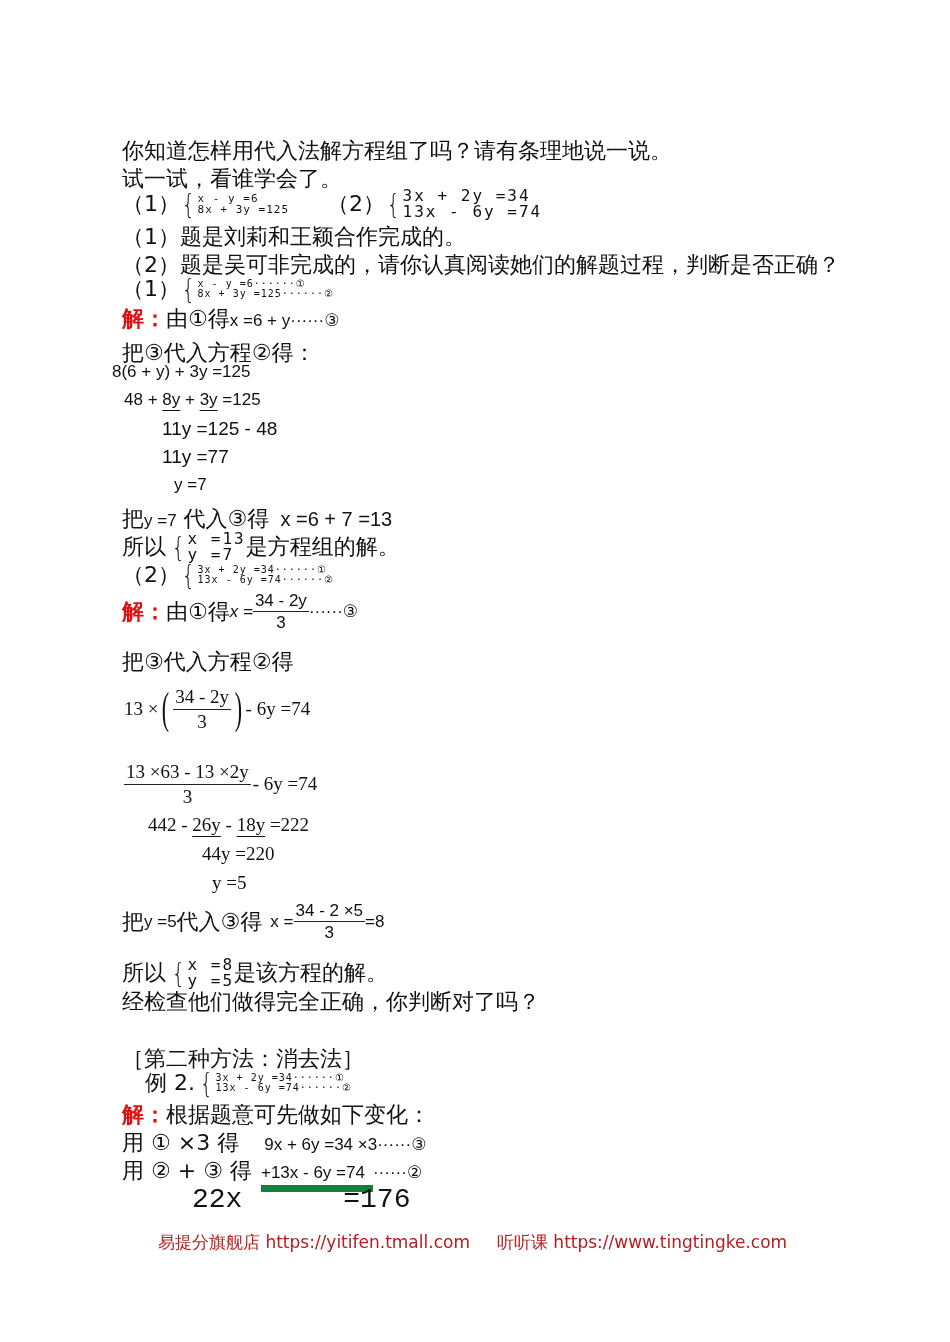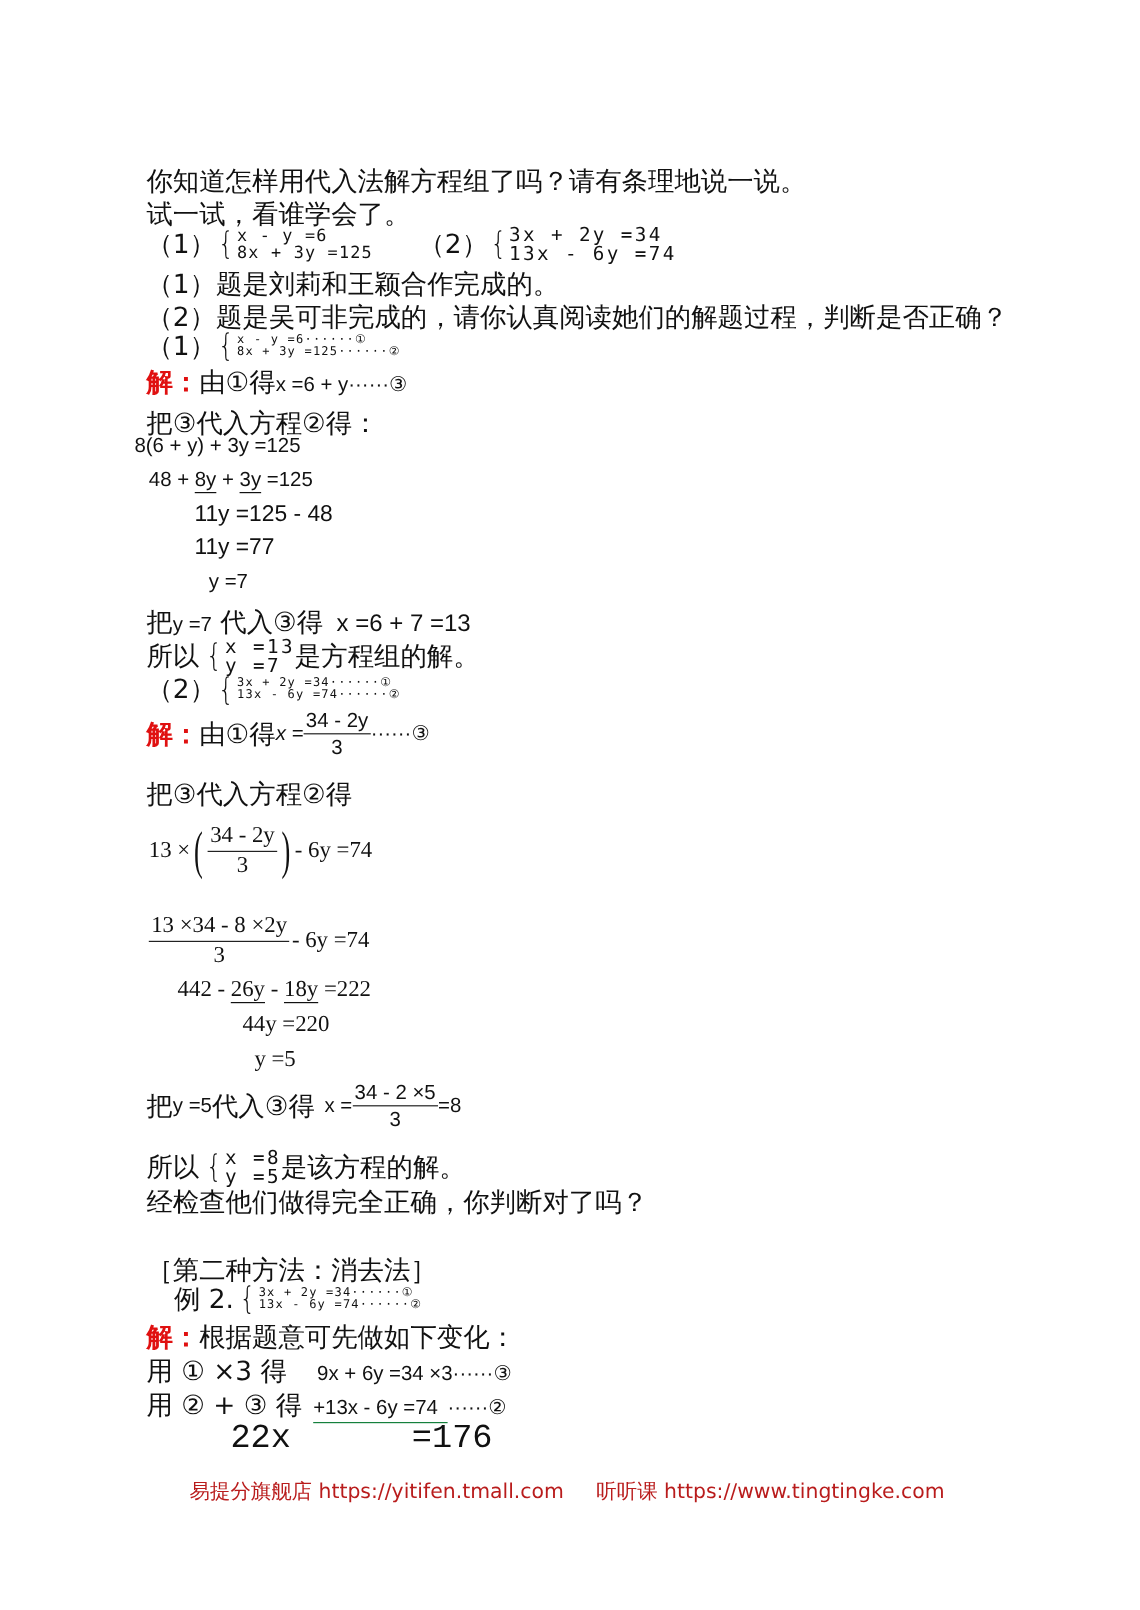--- a/index.html
+++ b/index.html
@@ -9,29 +9,29 @@
   .cn { font-size: 22px; font-family: "DejaVu Sans", "Liberation Sans", sans-serif; }
   .math { font-family: "Liberation Sans", "DejaVu Sans", sans-serif; font-size: 17px; }
   .mathser { font-family: "Liberation Serif", "DejaVu Serif", serif; font-size: 19px; }
   .i { font-style: italic; }
   .red { color: #e01010; font-weight: bold; }
   .brace-sys { display: inline-flex; align-items: center; vertical-align: middle; }
   .brace { font-size: 26px; line-height: 1; font-weight: 200; transform: scaleX(0.8); margin-right: 1px;
            font-family: "DejaVu Sans", sans-serif; }
   .sys-lines { display: flex; flex-direction: column; line-height: 1.0; }
   .sys-lines span { font-family: "DejaVu Sans Mono", "Liberation Mono", monospace; font-size: 10px; letter-spacing: 1px; }
-  .sys-lines.md span { font-size: 14px; }
+  .sys-lines.md span { font-size: 11px; }
   .sys-lines.lg span { font-size: 16px; letter-spacing: 2px; }
   .frac { display: inline-flex; flex-direction: column; align-items: center; vertical-align: middle; }
   .frac .num { padding: 0 2px; border-bottom: 1px solid #222; line-height: 1.25; }
   .frac .den { line-height: 1.25; }
   .ul { text-decoration: underline; text-underline-offset: 5px; }
   .paren { font-size: 44px; font-weight: 100; line-height: 1; vertical-align: middle; display: inline-block; transform: scaleX(0.5); }
   .footer { color: #b91c1c; font-size: 17px; font-family: "DejaVu Sans", "Liberation Sans", sans-serif; }
-  .hr-under { border-bottom: 1px solid #15803d; padding-bottom: 2px; }
+  .hr-under { border-bottom: 7px solid #15803d; padding-bottom: 2px; }
 </style>
 </head>
 <body>
 
 <div class="abs cn" style="left:122px;top:136px;">你知道怎样用代入法解方程组了吗？请有条理地说一说。</div>
 <div class="abs cn" style="left:122px;top:164px;">试一试，看谁学会了。</div>
 
 <div class="abs" style="left:122px;top:188px;display:flex;align-items:center;">
   <span class="cn">（1）</span>
   <span class="brace-sys">
@@ -126,21 +126,21 @@
   <span class="frac">
     <span class="num">34 -  2y</span>
     <span class="den">3</span>
   </span>
   <span class="paren">)</span>
   <span>-  6y =74</span>
 </div>
 
 <div class="abs mathser" style="left:124px;top:760px;display:flex;align-items:center;">
   <span class="frac">
-    <span class="num">13 ×34 -  8 ×2y</span>
+    <span class="num">13 ×63 -  13 ×2y</span>
     <span class="den">3</span>
   </span>
   <span style="margin-left:2px;">-  6y =74</span>
 </div>
 
 <div class="abs mathser" style="left:148px;top:814px;">
   <span>442 -  </span><span class="ul">26y</span><span> -  </span><span class="ul">18y</span><span> =222</span>
 </div>
 <div class="abs mathser" style="left:202px;top:843px;font-family:Liberation Serif, serif;">44y =220</div>
 <div class="abs mathser" style="left:212px;top:872px;">y =5</div>

